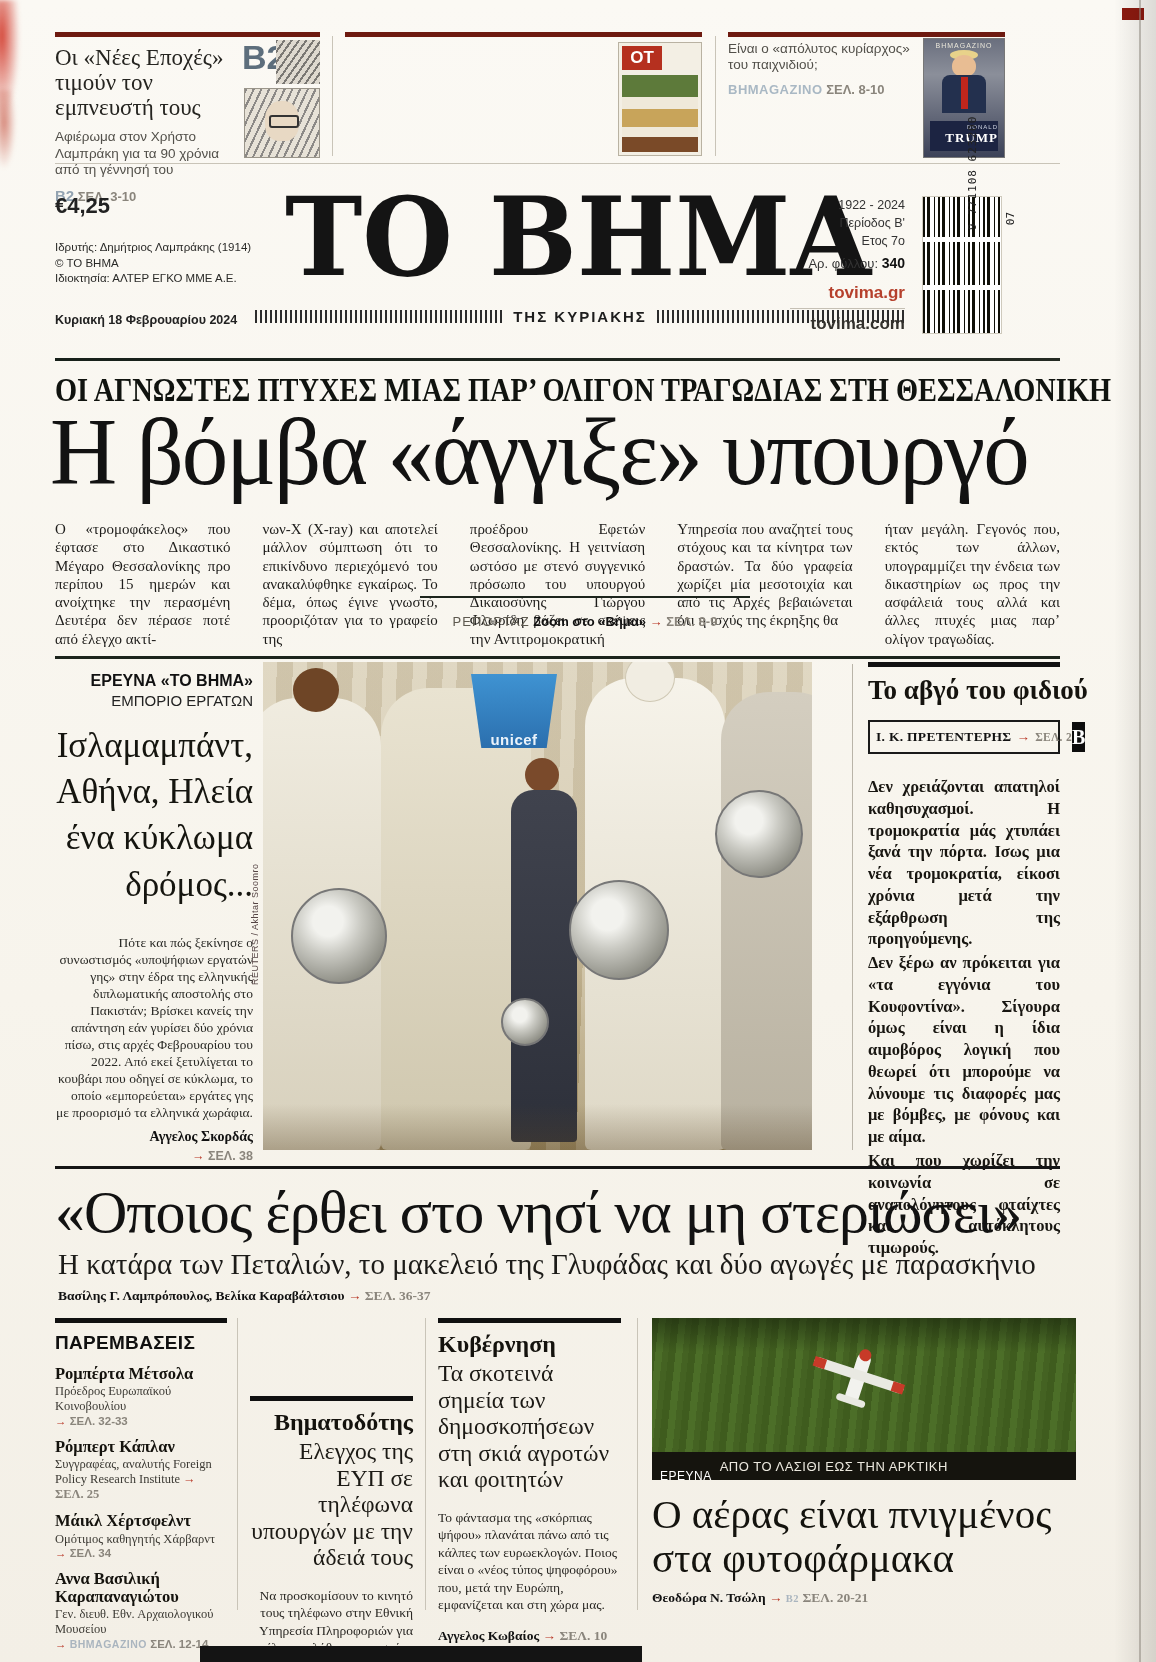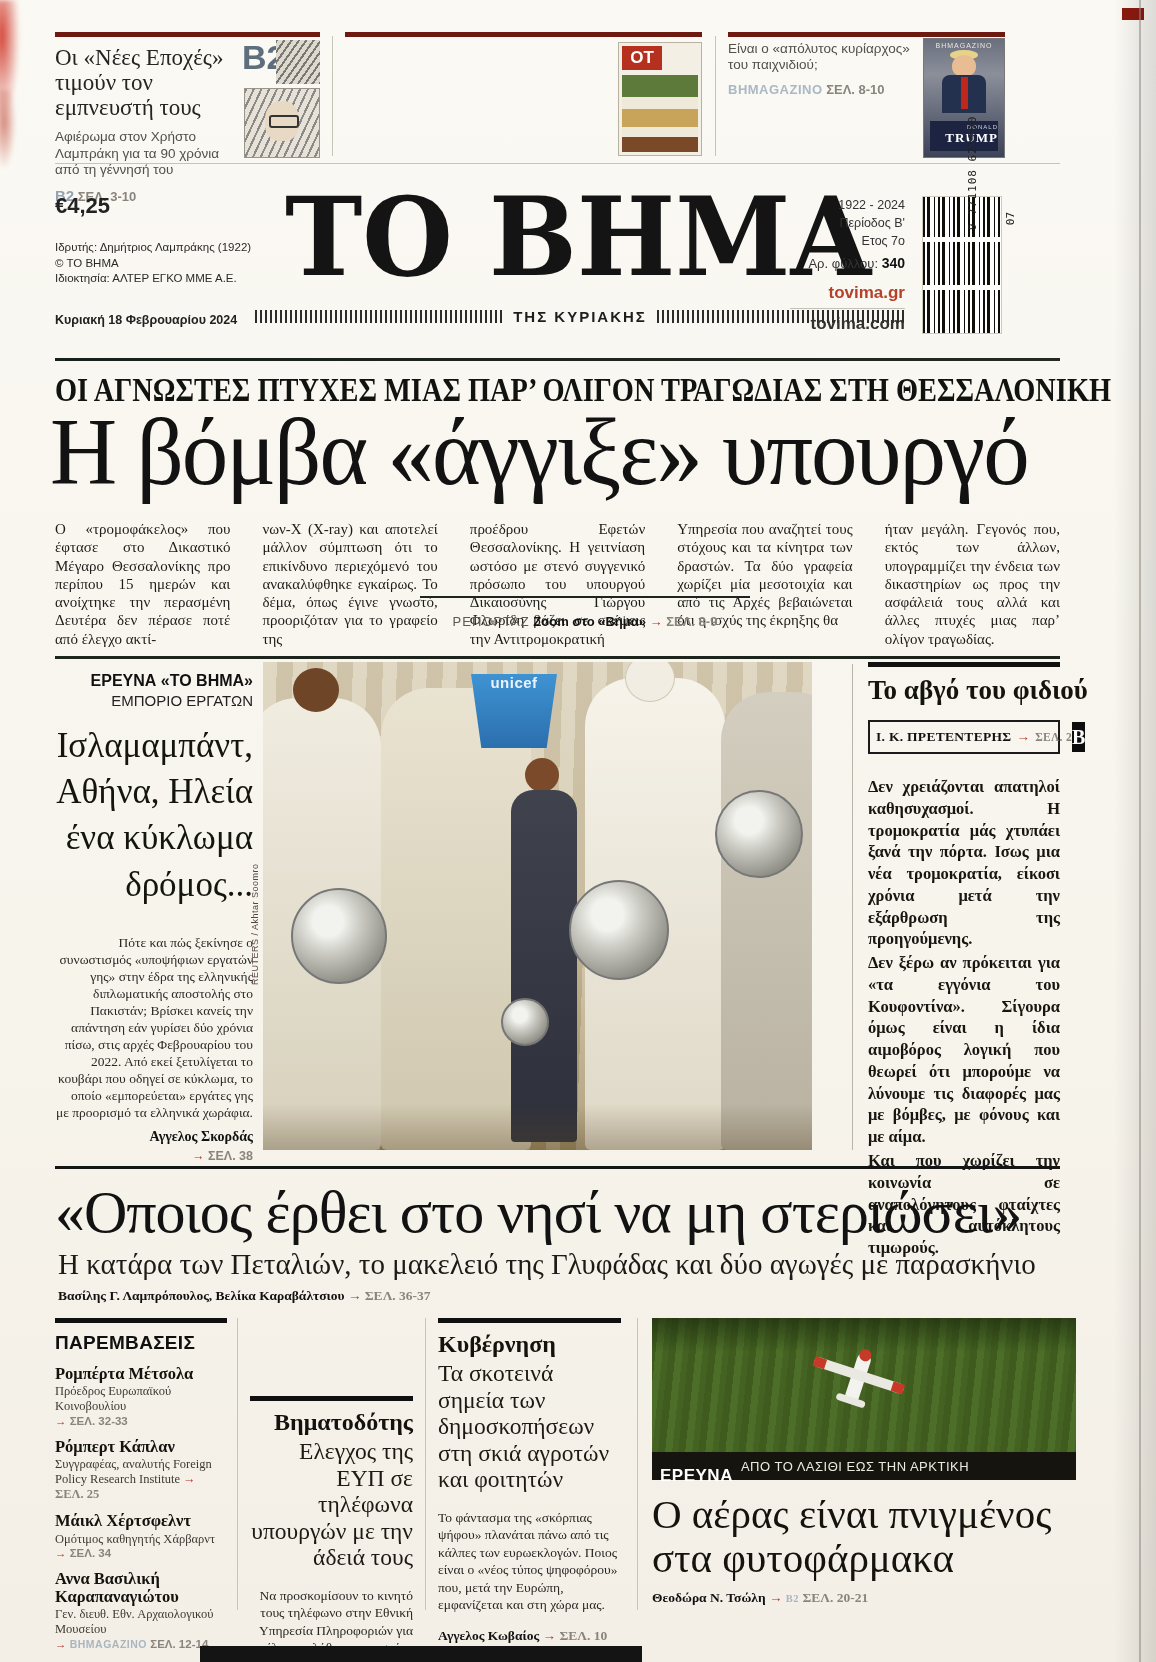--- a/index.html
+++ b/index.html
@@ -94,21 +94,21 @@
   .inv-h{font-family:"Liberation Serif",serif;font-size:35px;line-height:1.32;color:#15150f;margin-top:14px;}
   .inv-b{font-family:"Liberation Serif",serif;font-size:13.5px;line-height:1.26;color:#2a2a26;margin-top:26px;}
   .inv-by{margin-top:8px;font-family:"Liberation Serif",serif;font-weight:bold;font-size:14px;color:#111;}
   .inv-pg{margin-top:4px;font-size:12.5px;}
 
   .photo{left:263px;top:662px;width:549px;height:488px;background:linear-gradient(180deg,#d9cfb6 0%,#d2c6a8 52%,#b5a47c 78%,#a08e64 100%);overflow:hidden;}
   .photo .fold{position:absolute;inset:0;background:repeating-linear-gradient(92deg,rgba(255,255,255,.18) 0 14px,rgba(120,100,70,.10) 14px 30px);}
   .fig{position:absolute;border-radius:48px 48px 6px 6px;}
   .head{position:absolute;border-radius:50%;}
   .pan{position:absolute;border-radius:50%;background:radial-gradient(circle at 38% 34%,#f2f2ee 0 18%,#c9c9c2 40%,#8f8f86 75%,#6e6e66 100%);border:2px solid #777;}
-  .bucket{position:absolute;left:208px;top:12px;width:86px;height:74px;background:linear-gradient(180deg,#3f93d2,#2b6fae);clip-path:polygon(0 0,100% 0,88% 100%,12% 100%);display:flex;align-items:flex-start;justify-content:center;color:#eaf3fb;font-weight:bold;font-size:15px;letter-spacing:.5px;}
+  .bucket{position:absolute;left:208px;top:12px;width:86px;height:74px;background:linear-gradient(180deg,#3f93d2,#2b6fae);clip-path:polygon(0 0,100% 0,88% 100%,12% 100%);display:flex;align-items:flex-end;justify-content:center;color:#eaf3fb;font-weight:bold;font-size:15px;letter-spacing:.5px;}
   .credit{left:250px;top:985px;width:160px;transform:rotate(-90deg);transform-origin:left top;font-size:9px;color:#544;letter-spacing:.5px;}
 
   .op-div{left:852px;top:664px;width:1px;height:486px;background:#b9b4a8;}
   .op{left:868px;top:662px;width:192px;}
   .op-bar{height:5px;background:#111;}
   .op-h{font-family:"Liberation Serif",serif;font-weight:bold;font-size:27px;color:#15130e;margin-top:8px;white-space:nowrap;}
   .op-box{margin-top:14px;border:2px solid #1a1a1a;border-left-width:2px;display:flex;align-items:stretch;height:30px;}
   .op-auth{flex:1;display:flex;align-items:center;gap:5px;padding-left:6px;font-family:"Liberation Serif",serif;font-weight:bold;font-size:13.5px;letter-spacing:.3px;color:#111;white-space:nowrap;}
   .op-auth .pageref{font-size:11.5px;}
   .op-logo{width:30px;background:#0d0d0d;color:#fff;display:flex;align-items:center;justify-content:center;font-family:"Liberation Serif",serif;font-weight:bold;font-size:20px;}
@@ -139,21 +139,21 @@
 
   .b-title{font-family:"Liberation Serif",serif;font-weight:bold;font-size:24px;color:#14120d;margin-top:8px;}
   .b-head{font-family:"Liberation Serif",serif;font-size:23.5px;line-height:1.13;color:#1c1a15;margin-top:2px;}
   .b-body{font-family:"Liberation Serif",serif;font-size:13.5px;line-height:1.3;color:#2a2824;margin-top:16px;}
   .b-by{margin-top:14px;font-family:"Liberation Serif",serif;font-weight:bold;font-size:13.5px;color:#111;}
 
   .field{left:652px;top:1318px;width:424px;height:136px;background:
      repeating-linear-gradient(96deg,#3f5c1e 0 7px,#4c6e28 7px 14px,#446222 14px 20px);overflow:hidden;}
   .field .dark{position:absolute;left:0;top:0;right:0;height:34px;background:linear-gradient(180deg,rgba(20,30,10,.55),rgba(20,30,10,0));}
   .erevna-band{left:652px;top:1452px;width:424px;height:28px;background:#15140e;color:#fff;display:flex;align-items:center;gap:8px;padding-left:8px;box-sizing:border-box;}
-  .erevna-band .b1{font-weight:bold;font-size:17px;letter-spacing:.5px;margin-top:20px;}
+  .erevna-band .b1{font-weight:normal;font-size:12px;letter-spacing:.5px;margin-top:20px;}
   .erevna-band .b2t{font-size:13px;letter-spacing:.5px;color:#ece9df;}
   .erevna-h{left:652px;top:1492px;width:424px;font-family:"Liberation Serif",serif;font-size:41px;line-height:1.08;color:#14130e;}
   .erevna-by{left:652px;top:1590px;font-family:"Liberation Serif",serif;font-weight:bold;font-size:13.5px;color:#111;}
 </style>
 </head>
 <body>
 
 <div class="sheet">
 
   <div class="abs smudge1"></div>
@@ -212,21 +212,21 @@
         <div class="trump-d">DONALD</div>
         <div class="trump-t">TRUMP</div>
       </div>
     </div>
   </div>
 
   <div class="abs" style="left:55px;top:163px;width:1005px;height:1px;background:#c9c4b8;"></div>
 
   <div class="abs m-price">€4,25</div>
   <div class="abs m-founder">
-    <div>Ιδρυτής: Δημήτριος Λαμπράκης (1922)</div>
+    <div>Ιδρυτής: Δημήτριος Λαμπράκης (1914)</div>
     <div>© ΤΟ ΒΗΜΑ</div>
     <div>Ιδιοκτησία: ΑΛΤΕΡ ΕΓΚΟ ΜΜΕ Α.Ε.</div>
   </div>
   <div class="abs m-date">Κυριακή 18 Φεβρουαρίου 2024</div>
 
   <div class="abs m-title">ΤΟ ΒΗΜΑ</div>
   <div class="abs m-editionrow">
     <div class="m-strip"></div>
     <div class="m-edition">ΤΗΣ ΚΥΡΙΑΚΗΣ</div>
     <div class="m-strip"></div>

